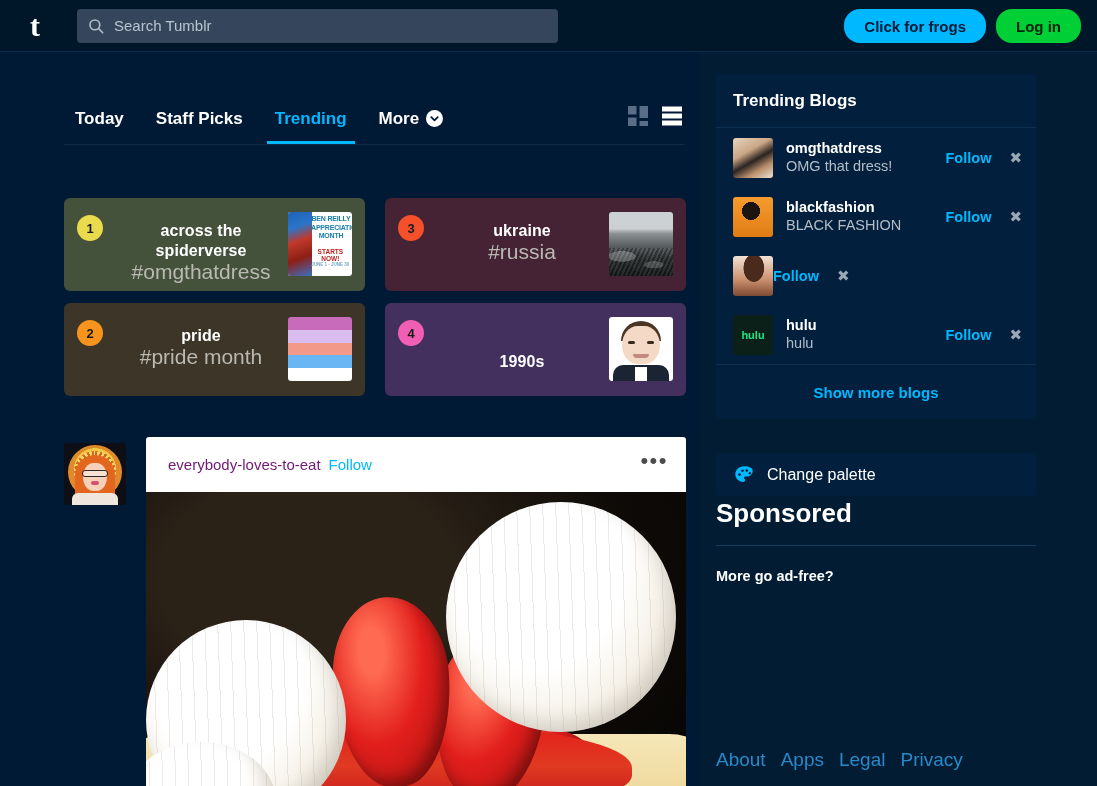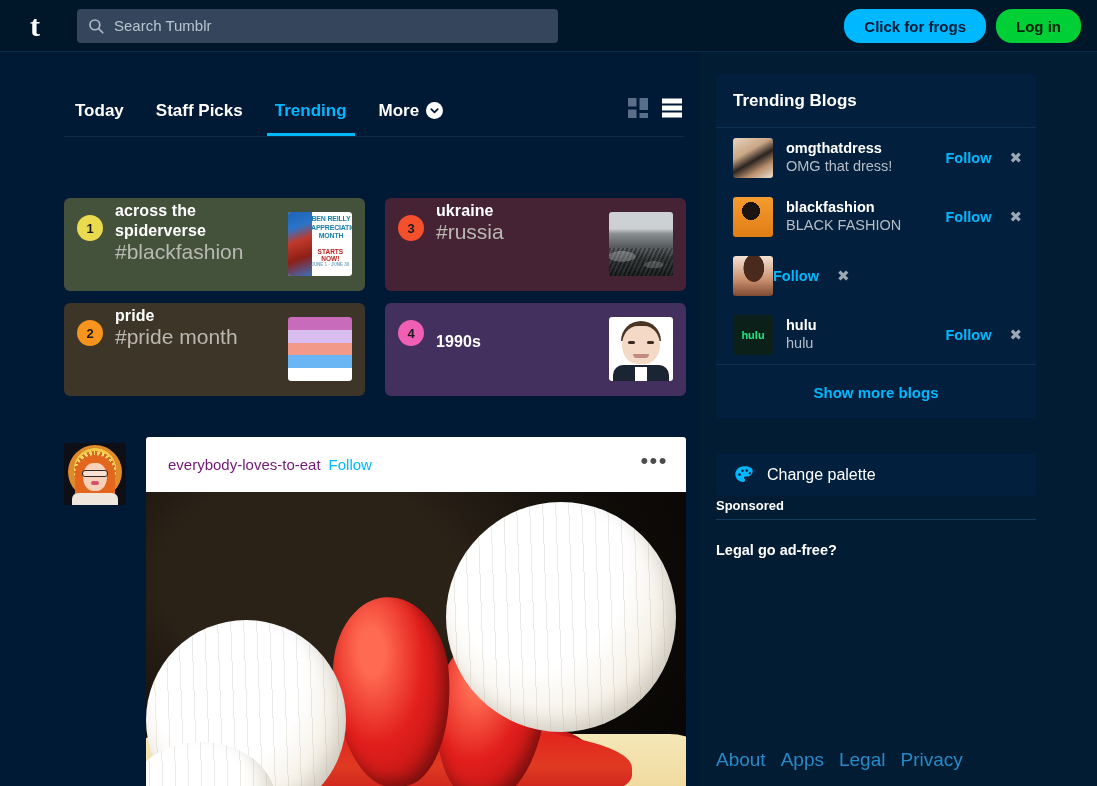--- a/index.html
+++ b/index.html
@@ -57,21 +57,21 @@
   .page { position: absolute; top: 52px; left: 0; width: 1097px; height: 734px; }
   .main-col { position: absolute; left: 0; top: 0; width: 700px; height: 734px; }
   .side-col {
     position: absolute; left: 700px; top: 0;
     width: 397px; height: 734px;
     background: #011c33;
   }
 
   
   .tabs {
-    position: absolute; left: 64px; top: 33px;
+    position: absolute; left: 64px; top: 41px;
     width: 620px; height: 52px;
     border-bottom: 1px solid #0e2c4a;
     display: flex; align-items: flex-start;
   }
   .tab {
     position: relative; height: 51px;
     display: flex; align-items: center; gap: 7px;
     padding: 0 16px;
     color: #ffffff; font-size: 17px; font-weight: 700;
     cursor: pointer; white-space: nowrap;
@@ -106,21 +106,21 @@
     height: 93px; border-radius: 6px;
     position: relative; cursor: pointer; overflow: hidden;
   }
   .rank {
     position: absolute; left: 13px; top: 17px;
     width: 26px; height: 26px; border-radius: 50%;
     display: flex; align-items: center; justify-content: center;
     font-size: 13px; font-weight: 700; color: #1a1a1a;
   }
   .card-text {
-    position: absolute; left: 51px; top: 3px; right: 78px;
+    position: absolute; left: 51px; top: 23px; right: 78px; text-align: center;
   }
   .card-title {
     color: #ffffff; font-size: 16px; font-weight: 700;
     line-height: 20px; letter-spacing: .1px;
   }
   .card-tag {
     color: #b9b9b2; font-size: 21px; line-height: 20px; margin-top: 1px;
   }
   .card-title.centered { margin-top: 26px; }
   .card-thumb {
@@ -334,22 +334,22 @@
     top: 401px; height: 43px;
     display: flex; align-items: center; padding: 0 17px;
     cursor: pointer;
   }
   .palette-label { color: #ffffff; font-size: 16px; margin-left: 12px; }
 
   .sponsored {
     position: absolute; left: 16px; top: 446px; width: 320px;
   }
   .sponsored-title {
-    color: #ffffff; font-size: 13px; font-weight: 700;
-    padding-bottom: 6px; border-bottom: 1px solid #123b5e;
+    color: #ffffff; font-size: 26px; font-weight: 700;
+    padding-bottom: 16px; border-bottom: 1px solid #123b5e;
   }
   .sponsored-body {
     margin-top: 22px; color: #ffffff; font-size: 14.5px; font-weight: 700;
   }
 
   .footer {
     position: absolute; left: 16px; top: 697px;
     display: flex; gap: 15px;
   }
   .footer a {
@@ -413,21 +413,21 @@
         </svg>
       </div>
     </div>
 
     <div class="cards">
 
       <div class="card" style="background:#44523c">
         <div class="rank" style="background:#eadb4e">1</div>
         <div class="card-text">
           <div class="card-title">across the spiderverse</div>
-          <div class="card-tag">#blackfashion</div>
+          <div class="card-tag">#omgthatdress</div>
         </div>
         <div class="card-thumb">
           <div class="thumb-benreilly">
             <div class="spidey"></div>
             <div class="txt">
               <div>BEN REILLY</div>
               <div>APPRECIATIO</div>
               <div>MONTH</div>
             </div>
             <div class="starts">STARTS NOW!</div>
@@ -574,21 +574,21 @@
         <circle cx="7.2" cy="11.5" r="1.5" fill="#02203d"></circle>
         <circle cx="10.3" cy="7.4" r="1.4" fill="#02203d"></circle>
         <circle cx="15" cy="7.2" r="1.4" fill="#02203d"></circle>
         <circle cx="18.4" cy="10" r="1.3" fill="#02203d"></circle>
       </svg>
       <span class="palette-label">Change palette</span>
     </div>
 
     <div class="sponsored">
       <div class="sponsored-title">Sponsored</div>
-      <div class="sponsored-body">Legal go ad-free?</div>
+      <div class="sponsored-body">More go ad-free?</div>
     </div>
 
     <div class="footer">
       <a>About</a>
       <a>Apps</a>
       <a>Legal</a>
       <a>Privacy</a>
     </div>
   </div>
 </div>

